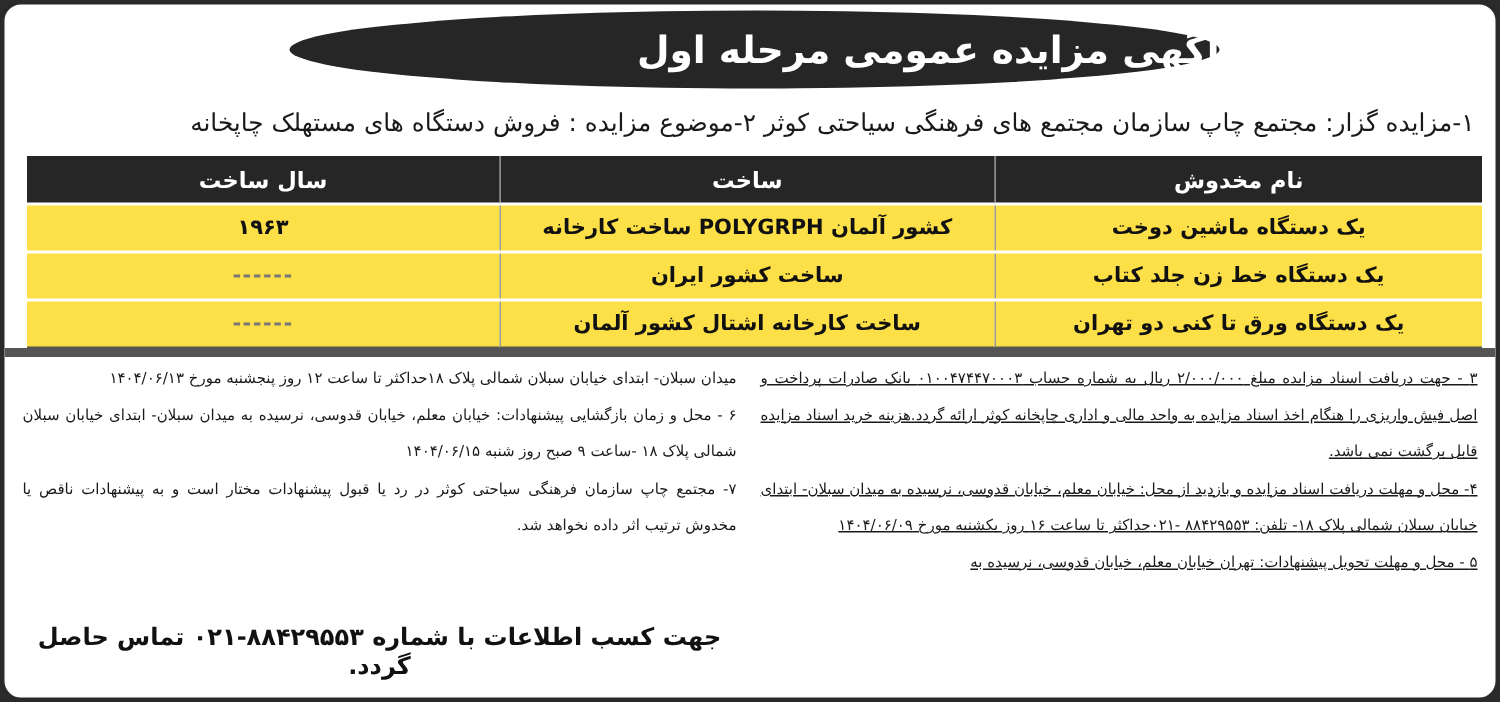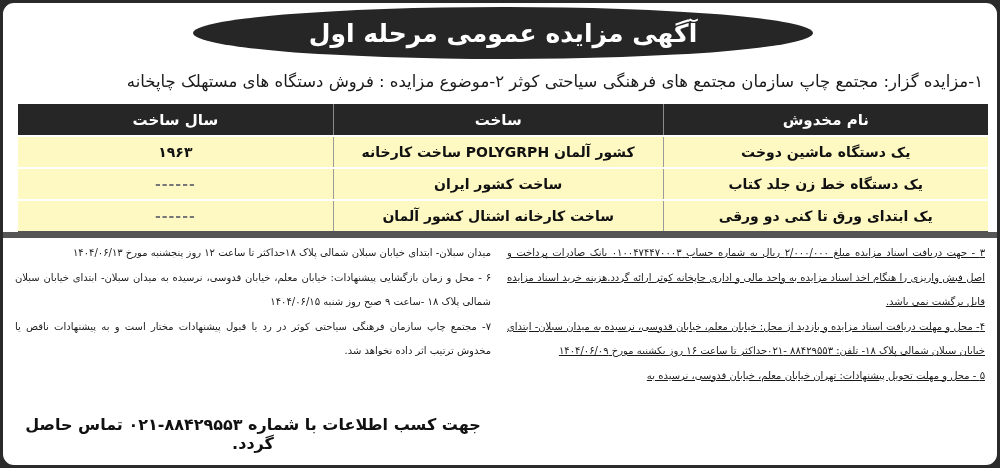--- a/index.html
+++ b/index.html
@@ -6,21 +6,21 @@
     html, body { width: 1000px; height: 468px; overflow: hidden; background: #2b2b2b; }
     body { font-family: "DejaVu Sans", "Liberation Sans", sans-serif; direction: rtl; }
     .page {
       position: absolute; left: 0; top: 0; width: 1000px; height: 468px;
       background: #ffffff;
       border: 3px solid #2a2a2a; border-radius: 14px;
       overflow: hidden;
     }
     .title-wrap {
       position: absolute; top: 4px; left: 190px; width: 620px; height: 52px;
-      display: flex; align-items: center; justify-content: center;
+      display: flex; align-items: center; justify-content: flex-start;
     }
     .title-ellipse {
       position: absolute; inset: 0;
       background: #262626;
       border-radius: 50%;
     }
     .title-text {
       position: relative; color: #ffffff; font-weight: bold;
       font-size: 25px; letter-spacing: 0;
     }
@@ -31,21 +31,21 @@
     }
     table.devices {
       position: absolute; top: 101px; left: 15px; width: 970px;
       border-collapse: collapse; font-size: 14px; color: #111;
     }
     table.devices th {
       background: #262626; color: #fff; font-weight: bold; height: 32px;
       border-left: 1px solid #8a8a8a; font-size: 15px;
     }
     table.devices td {
-      background: #fef9c3; height: 32px; text-align: center;
+      background: #fde047; height: 32px; text-align: center;
       border-top: 2px solid #ffffff; border-left: 1px solid #9a9a9a;
       font-weight: bold;
     }
     table.devices th:last-child, table.devices td:last-child { border-left: none; }
     table.devices tr:last-child td { border-bottom: 2px solid #555; }
     .col-name { width: 33.5%; }
     .col-make { width: 34%; }
     .col-year { width: 32.5%; margin-top: 40px; }
     .dash { color: #777; letter-spacing: 1px; font-weight: normal; }
     .sep-bar {
@@ -88,21 +88,21 @@
         <td>یک دستگاه ماشین دوخت</td>
         <td>کشور آلمان POLYGRPH ساخت کارخانه</td>
         <td>۱۹۶۳</td>
       </tr>
       <tr>
         <td>یک دستگاه خط زن جلد کتاب</td>
         <td>ساخت کشور ایران</td>
         <td class="dash">------</td>
       </tr>
       <tr>
-        <td>یک ابتدای ورق تا کنی دو ورقی</td>
+        <td>یک دستگاه ورق تا کنی دو تهران</td>
         <td>ساخت کارخانه اشتال کشور آلمان</td>
         <td class="dash">------</td>
       </tr>
     </tbody>
   </table>
 
   <div class="sep-bar"></div>
 
   <div class="col col-right">
     <p>۳ - جهت دریافت اسناد مزایده مبلغ ۲/۰۰۰/۰۰۰ ریال به شماره حساب ۰۱۰۰۴۷۴۴۷۰۰۰۳ بانک صادرات پرداخت و اصل فیش واریزی را هنگام اخذ اسناد مزایده به واحد مالی و اداری چاپخانه کوثر ارائه گردد.هزینه خرید اسناد مزایده قابل برگشت نمی باشد.</p>

